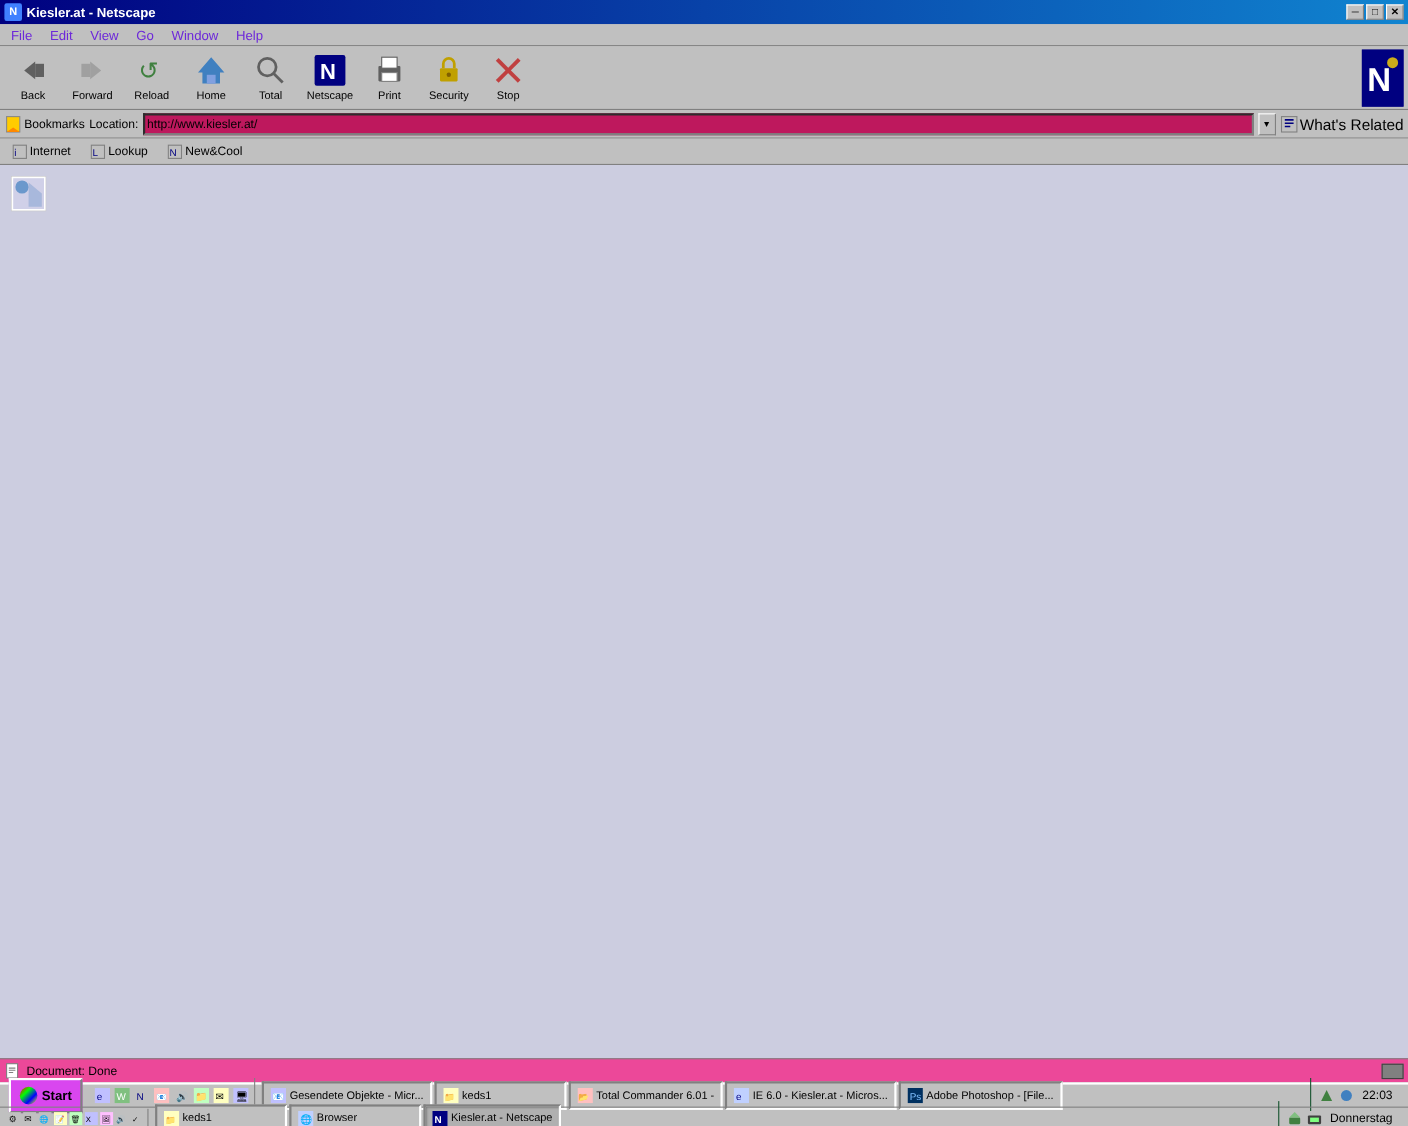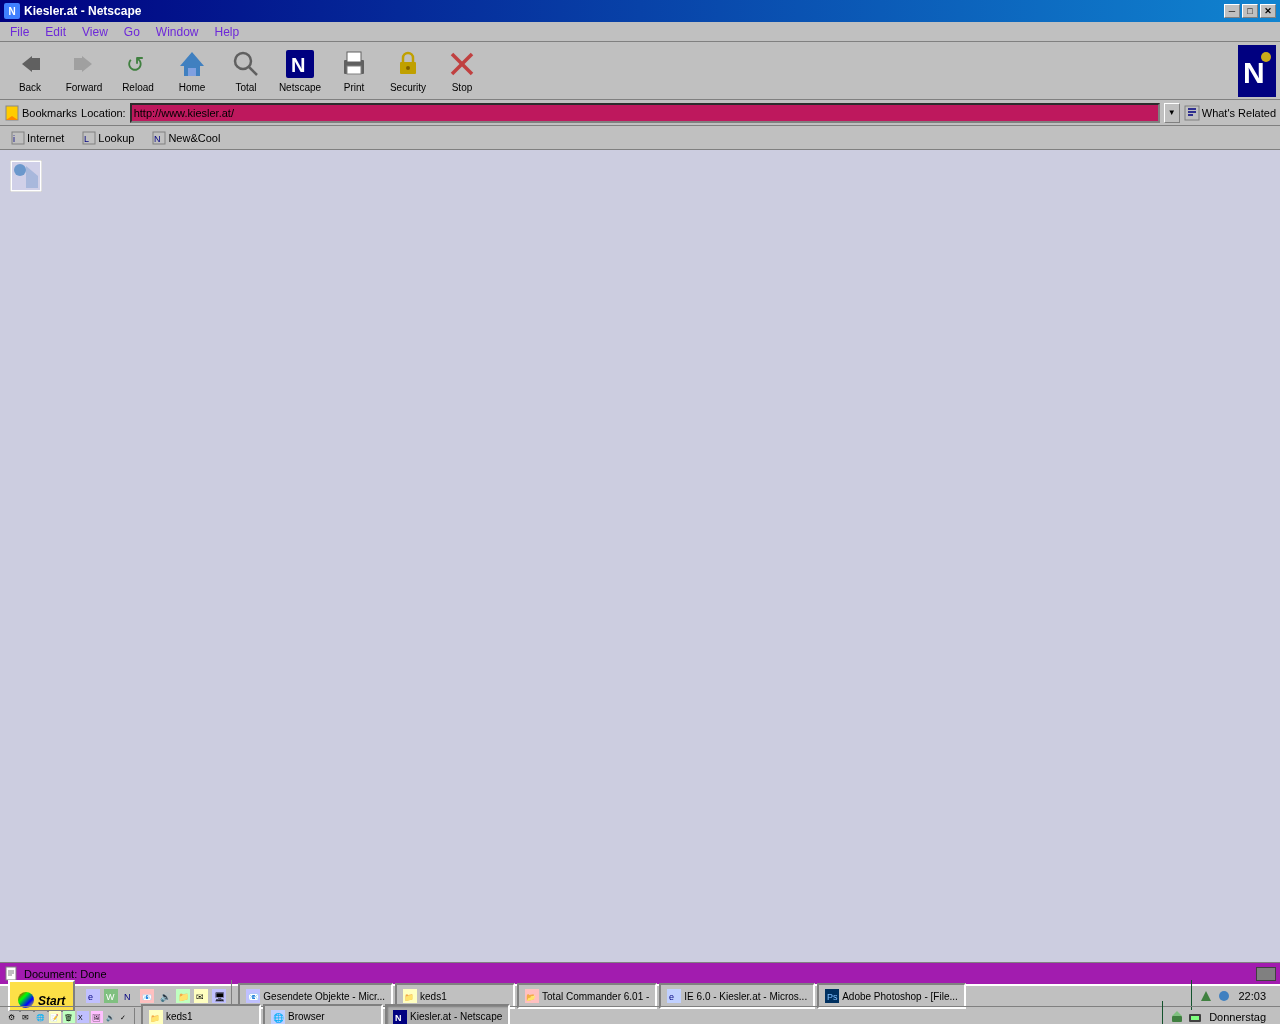--- a/index.html
+++ b/index.html
@@ -166,21 +166,21 @@
       display: flex;
       align-items: center;
       justify-content: center;
       font-size: 8px;
       cursor: pointer;
     }
     .whats-related {
       display: flex;
       align-items: center;
       gap: 2px;
-      font-size: 11px;
+      font-size: 14px;
       cursor: pointer;
       white-space: nowrap;
     }
 
     
     .personal-toolbar {
       width: 100%;
       height: 24px;
       background: #c0c0c0;
       display: flex;
@@ -212,52 +212,51 @@
       top: 10px;
       left: 10px;
       width: 32px;
       height: 32px;
     }
 
     
     .status-bar {
       width: 100%;
       height: 22px;
-      background: #a21caf;
+      background: #ec4899;
       display: flex;
       align-items: center;
       padding: 0 4px;
       border-top: 1px solid #808080;
       gap: 4px;
       position: absolute;
       bottom: 40px;
     }
     .status-text {
       font-size: 11px;
     }
     .security-icon {
       width: 20px;
       height: 14px;
       background: #808080;
       border: 1px solid #404040;
     }
     .start-btn {
       display: flex;
-      align-items: flex-end;
+      align-items: center;
       gap: 4px;
       padding: 2px 8px;
-      background: #fde047;
+      background: #d946ef;
       border: 2px solid;
       border-color: #ffffff #808080 #808080 #ffffff;
       font-size: 12px;
       font-weight: bold;
       height: 32px;
       cursor: pointer;
       margin: 0 4px;
-      font-style: italic;
     }
     .start-icon {
       width: 16px;
       height: 16px;
       background: linear-gradient(135deg, #ff0000, #00ff00, #0000ff, #ffff00);
       border-radius: 50%;
     }
     .taskbar-icons {
       display: flex;
       align-items: center;

